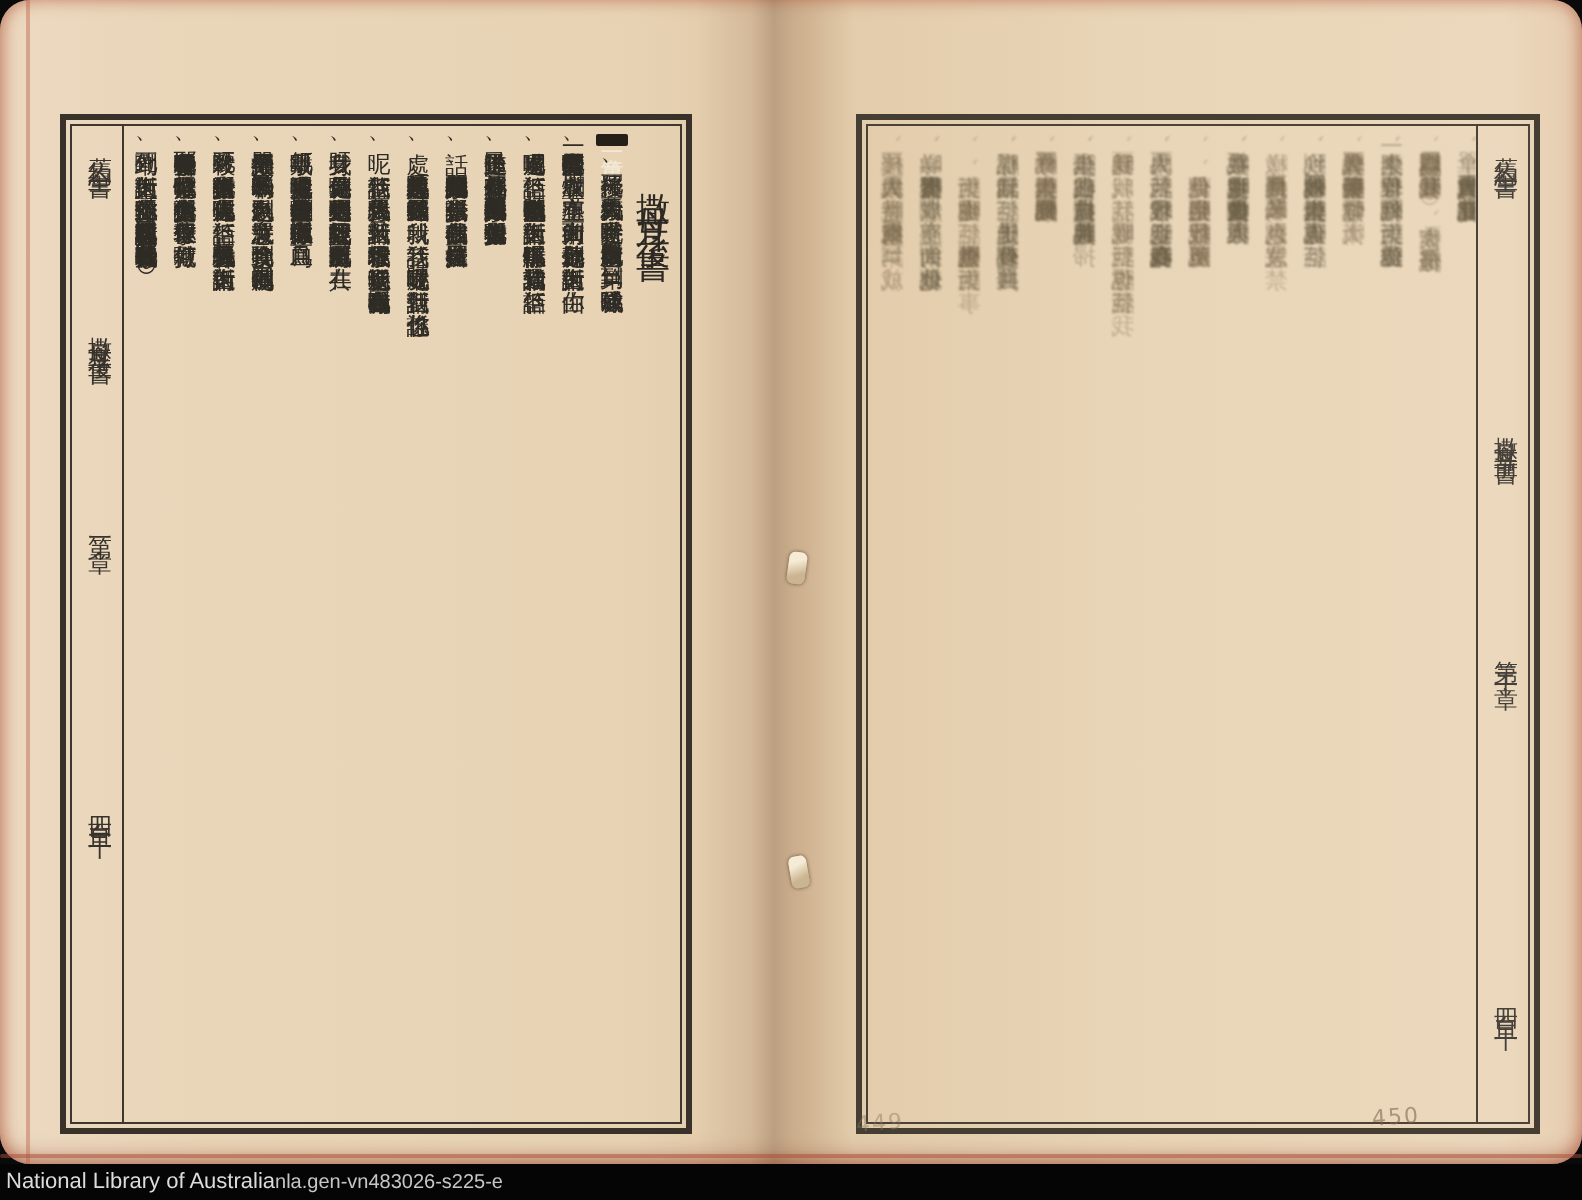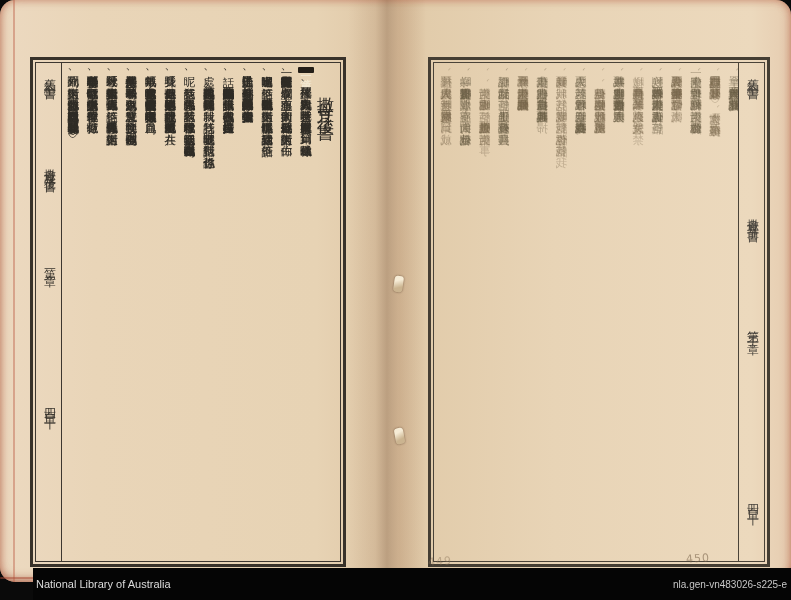--- a/index.html
+++ b/index.html
@@ -55,23 +55,23 @@
     inline-size:100%;overflow:hidden;white-space:nowrap;}
   .bcol:nth-child(odd){color:rgba(116,100,74,.34);}
 
   
   .pencil{position:absolute;font-family:"DejaVu Sans","Liberation Sans",sans-serif;
     color:rgba(125,103,78,.6);font-size:11px;transform:rotate(-4deg);letter-spacing:1px;}
   .pencil.pl{left:428px;top:555px;color:rgba(140,118,92,.45);}
   .pencil.pr{left:686px;top:552px;}
 
   
-  .footer{position:absolute;left:0;right:0;bottom:0;height:32px;background:#050505;
-    display:flex;align-items:center;justify-content:space-between;
-    font-family:"Liberation Sans","DejaVu Sans",sans-serif;margin-left:33px;}
+  .footer{position:absolute;left:0;right:0;bottom:0;height:18px;background:#050505;
+    display:flex;align-items:center;
+    font-family:"Liberation Sans","DejaVu Sans",sans-serif;}
   .footer .f-left{color:#dcdcdc;font-size:11px;padding-left:3px;}
   .footer .f-right{color:#c6c6c6;font-size:10px;padding-right:4px;}
 </style>
 </head>
 <body>
 
 <div class="stage">
 
   <div class="book">
 

